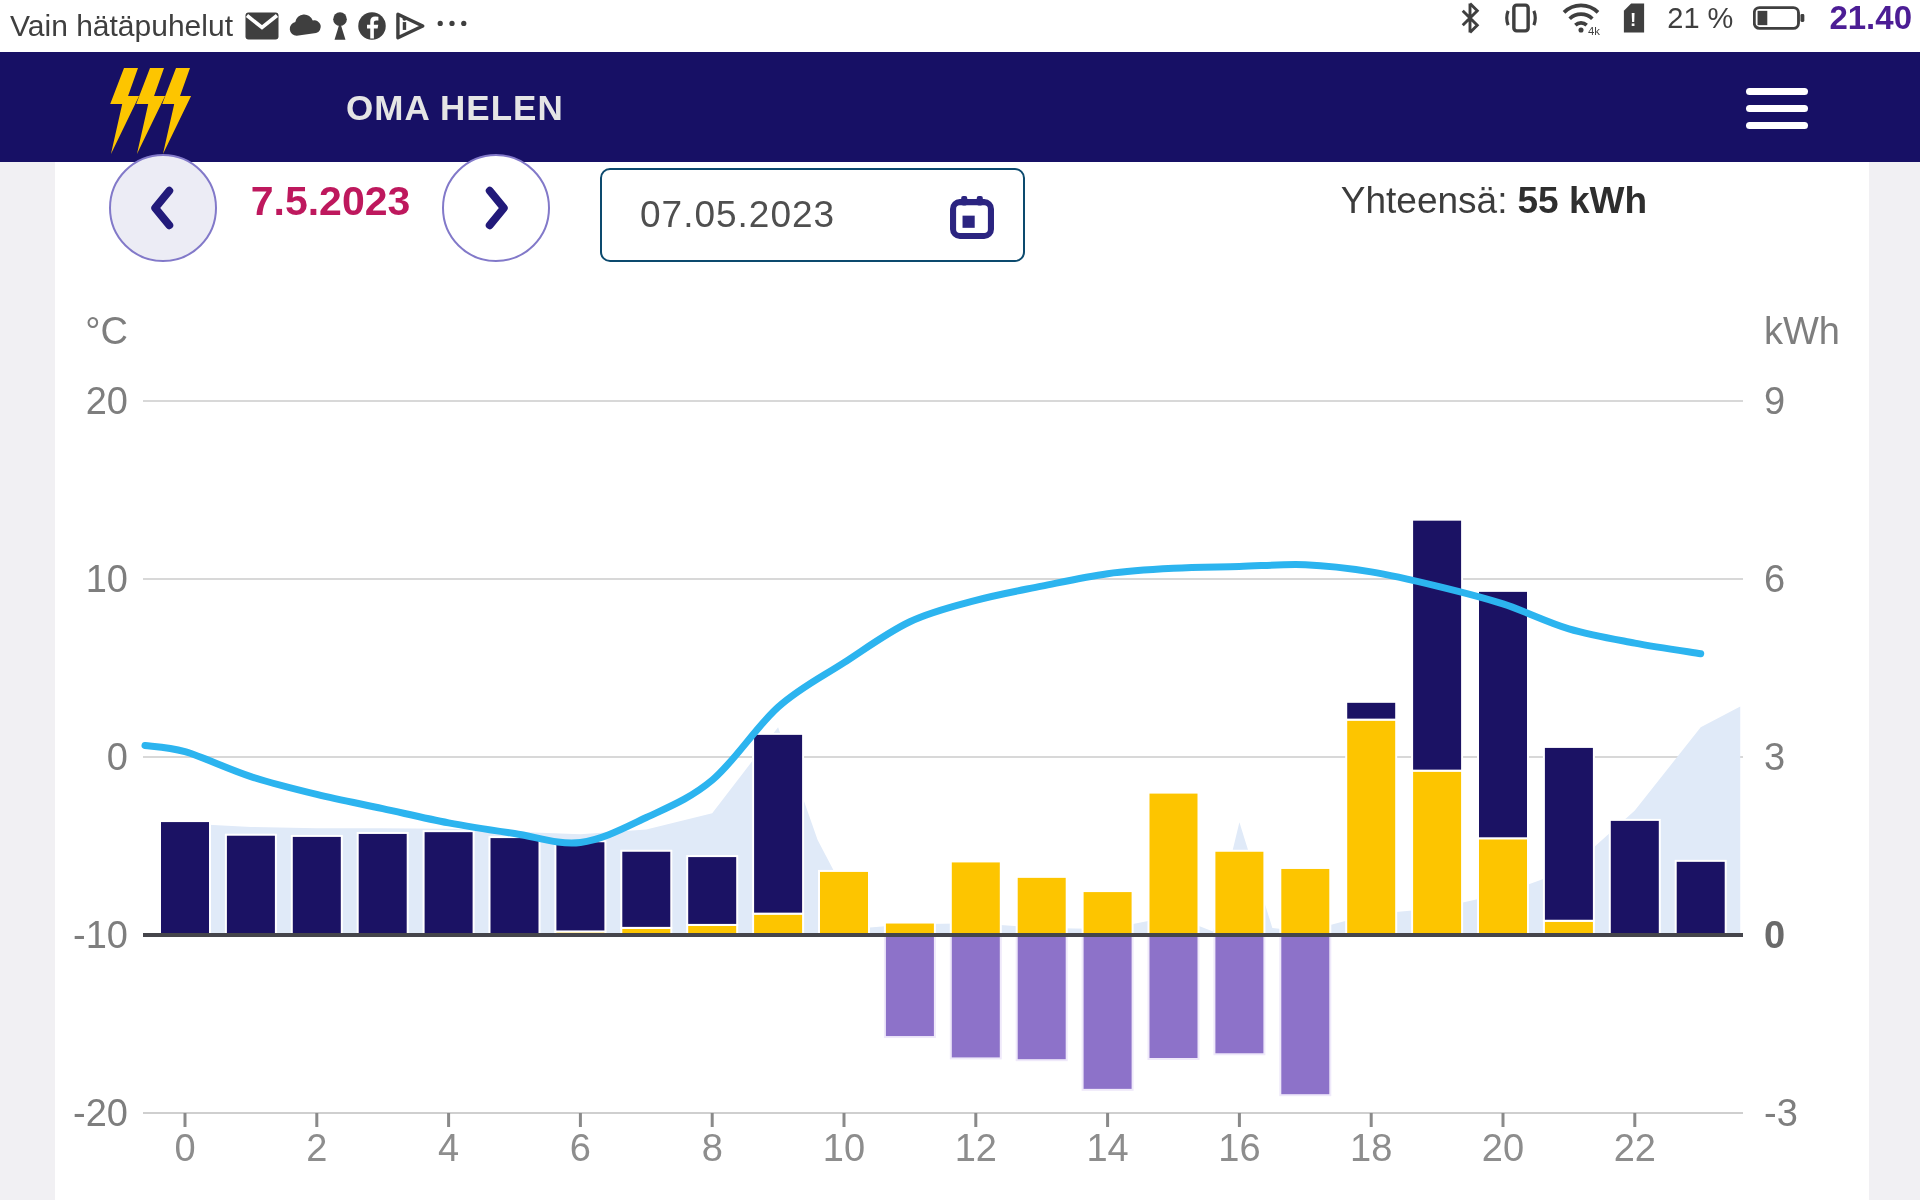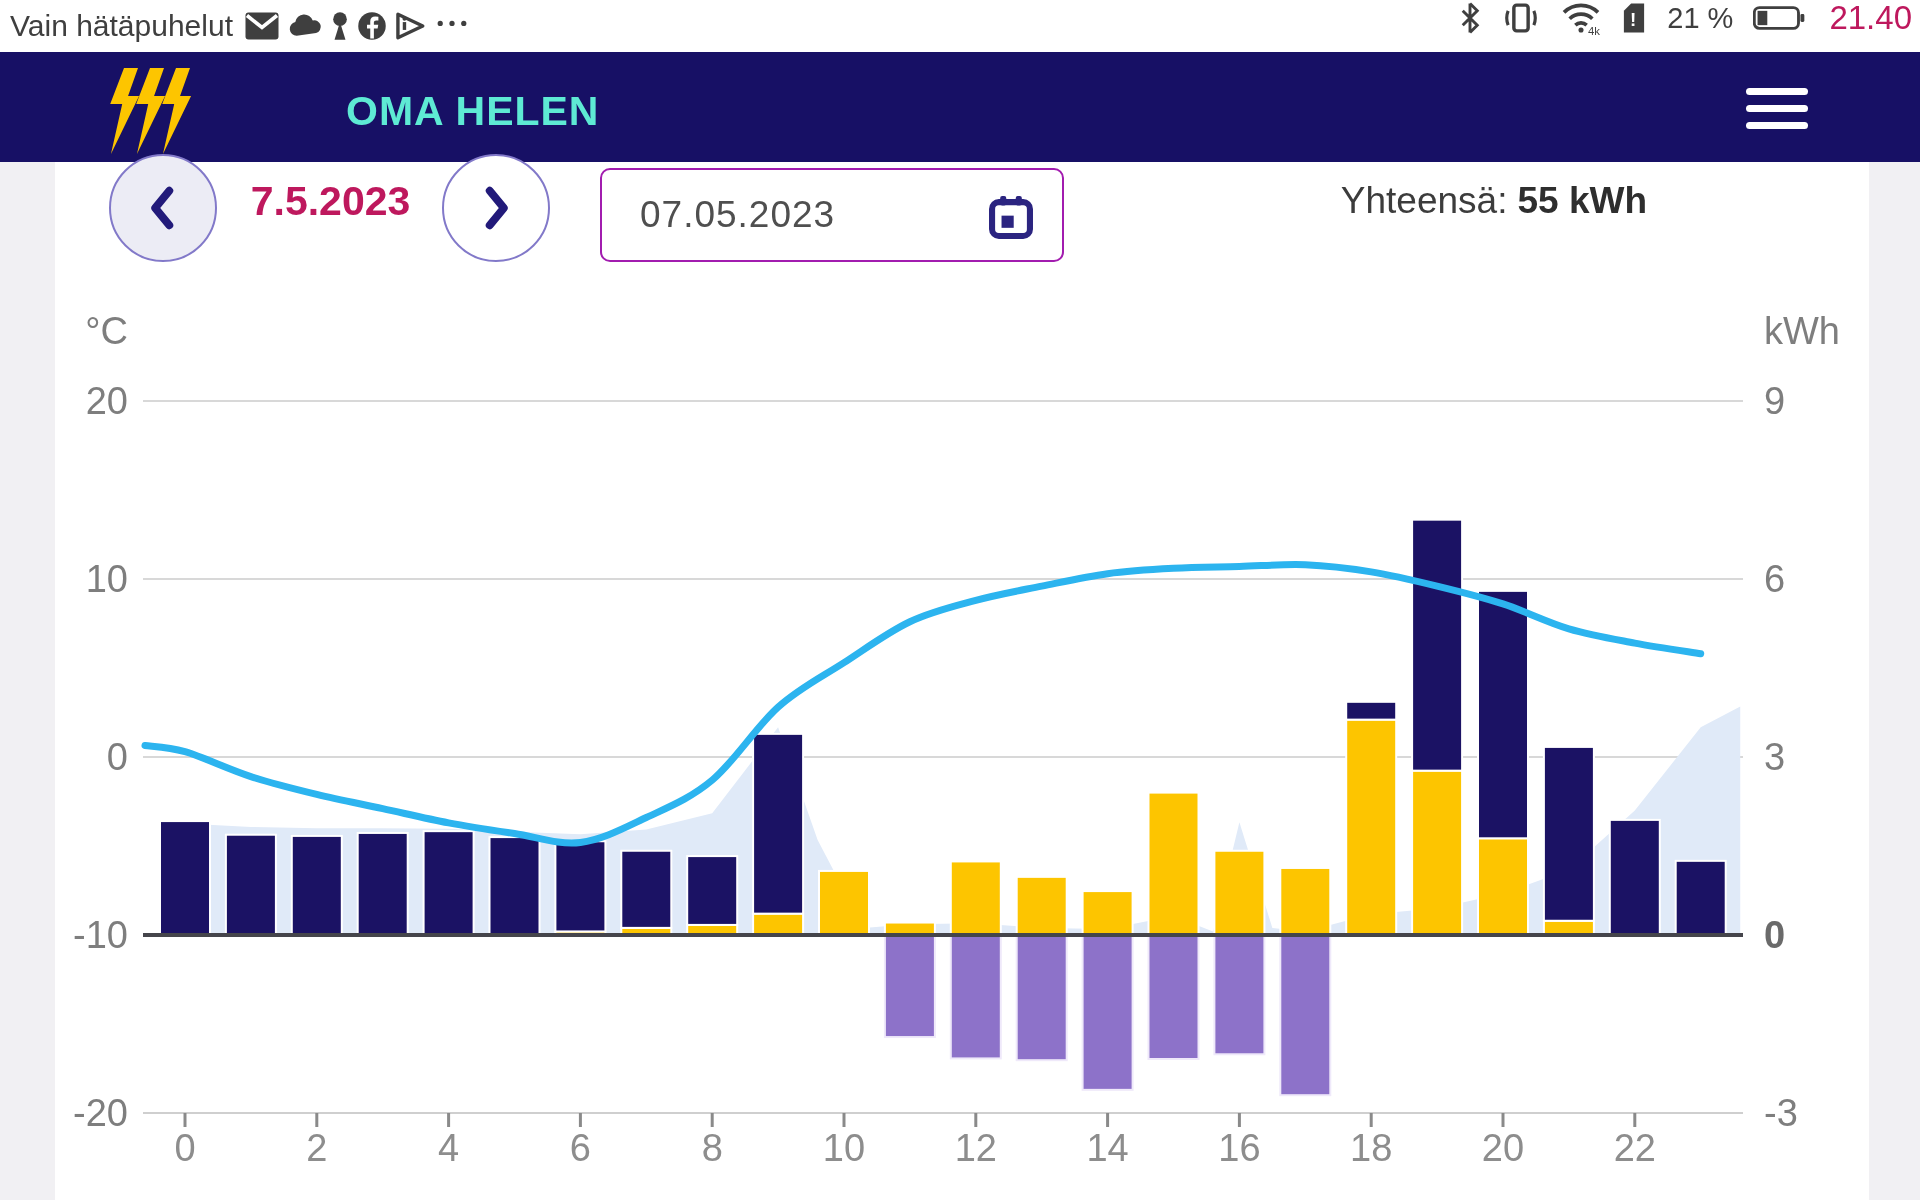--- a/index.html
+++ b/index.html
@@ -8,47 +8,47 @@
   .abs { position:absolute; }
 
   
   #status-bar { left:0; top:0; width:1920px; height:52px; background:#ffffff;
                 display:flex; align-items:center; }
   #status-left { position:absolute; left:10px; top:0; height:52px; display:flex; align-items:center; gap:7px; }
   #carrier { font-size:30px; color:#3f3f3f; margin-right:4px; }
   .sicon { display:flex; align-items:center; }
   #status-right { position:absolute; right:8px; top:0; height:36px; display:flex; align-items:center; gap:20px; }
   .sb-text { font-size:29px; color:#3f3f3f; }
-  #clock { font-size:33px; color:#be185d; margin-left:4px; }
+  #clock { font-size:33px; color:#4c1d95; margin-left:4px;font-weight:bold; }
 
   
   #navbar { left:0; top:52px; width:1920px; height:110px; background:#171065; }
   #logo { position:absolute; left:108px; top:16px; }
-  #app-title { position:absolute; left:346px; top:36px; font-size:41px; font-weight:bold;
-               color:#5eead4; letter-spacing:1px; }
+  #app-title { position:absolute; left:346px; top:36px; font-size:35px; font-weight:bold;
+               color:#e5e5e5; letter-spacing:1px; }
   #menu-btn { position:absolute; left:1746px; top:24px; width:72px; height:64px;
               display:flex; flex-direction:column; justify-content:center; gap:10px;
               background:transparent; border:none; cursor:pointer; }
   #menu-btn span { display:block; width:62px; height:7px; background:#ffffff; border-radius:4px; }
 
   
   .gutter { top:162px; height:1038px; background:#f1f0f3; }
   #gutter-left  { left:0; width:55px; }
   #gutter-right { left:1869px; width:51px; }
 
   
   .circle-btn { position:absolute; width:108px; height:108px; border-radius:50%;
                 border:2px solid #8279c9; display:flex; align-items:center; justify-content:center;
                 cursor:pointer; background:#ffffff; }
   #prev-day { left:109px; top:154px; background:#ececf5; }
   #next-day { left:442px; top:154px; }
   #current-date { position:absolute; left:233px; top:178px; width:195px; text-align:center;
                   font-size:41px; font-weight:bold; color:#be185d; }
-  #date-box { position:absolute; left:600px; top:168px; width:464px; height:94px;
-              border:2px solid #a21caf; border-radius:10px; background:#fff; }
+  #date-box { position:absolute; left:600px; top:168px; width:425px; height:94px;
+              border:2px solid #0c4a6e; border-radius:10px; background:#fff; }
   #date-input { position:absolute; left:38px; top:0; width:280px; height:90px; border:none; outline:none;
                 font-size:37px; color:#4f4f4f; letter-spacing:1px; background:transparent;
                 font-family:"Liberation Sans", sans-serif; }
   #calendar-btn { position:absolute; right:28px; top:24px; width:46px; height:46px; border:none;
                   background:transparent; cursor:pointer; padding:0; }
   #total-wrap { position:absolute; top:180px; right:273px; font-size:37px; color:#3c3c3c; }
   #total-wrap b { color:#2e2e2e; margin-left:10px; }
 
   
   #chart-svg { position:absolute; left:0; top:0; width:1920px; height:1200px; }

